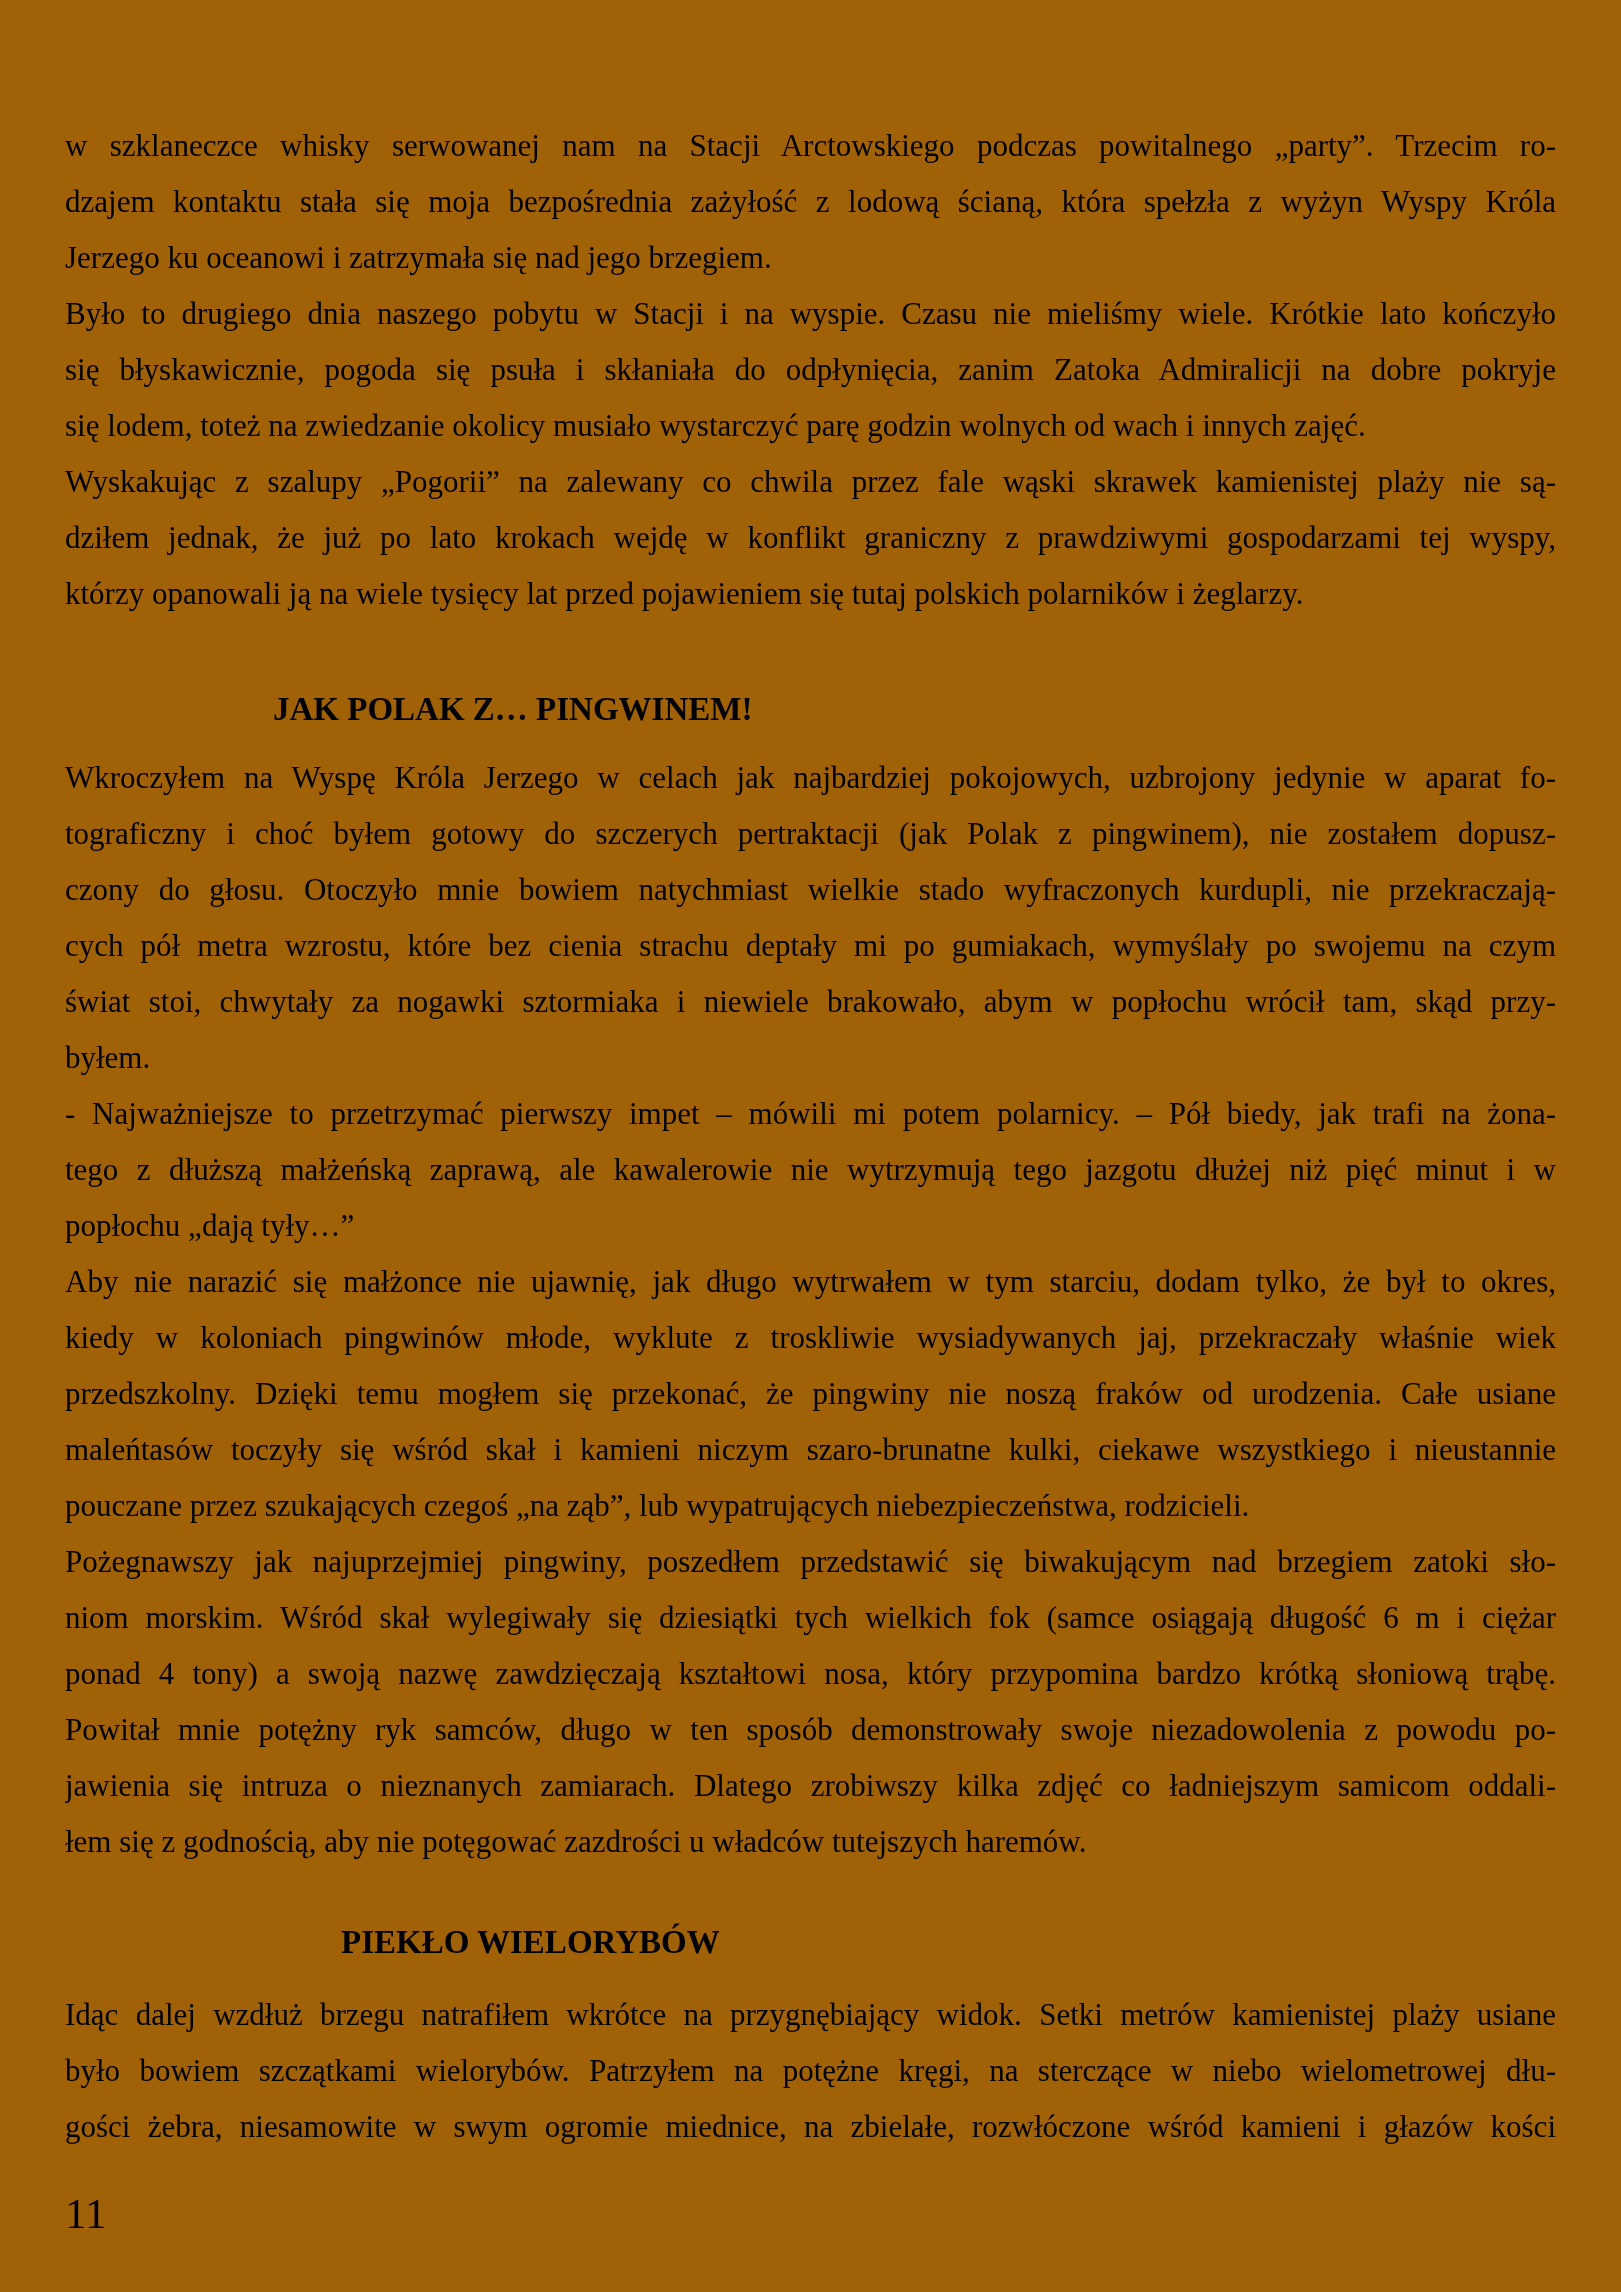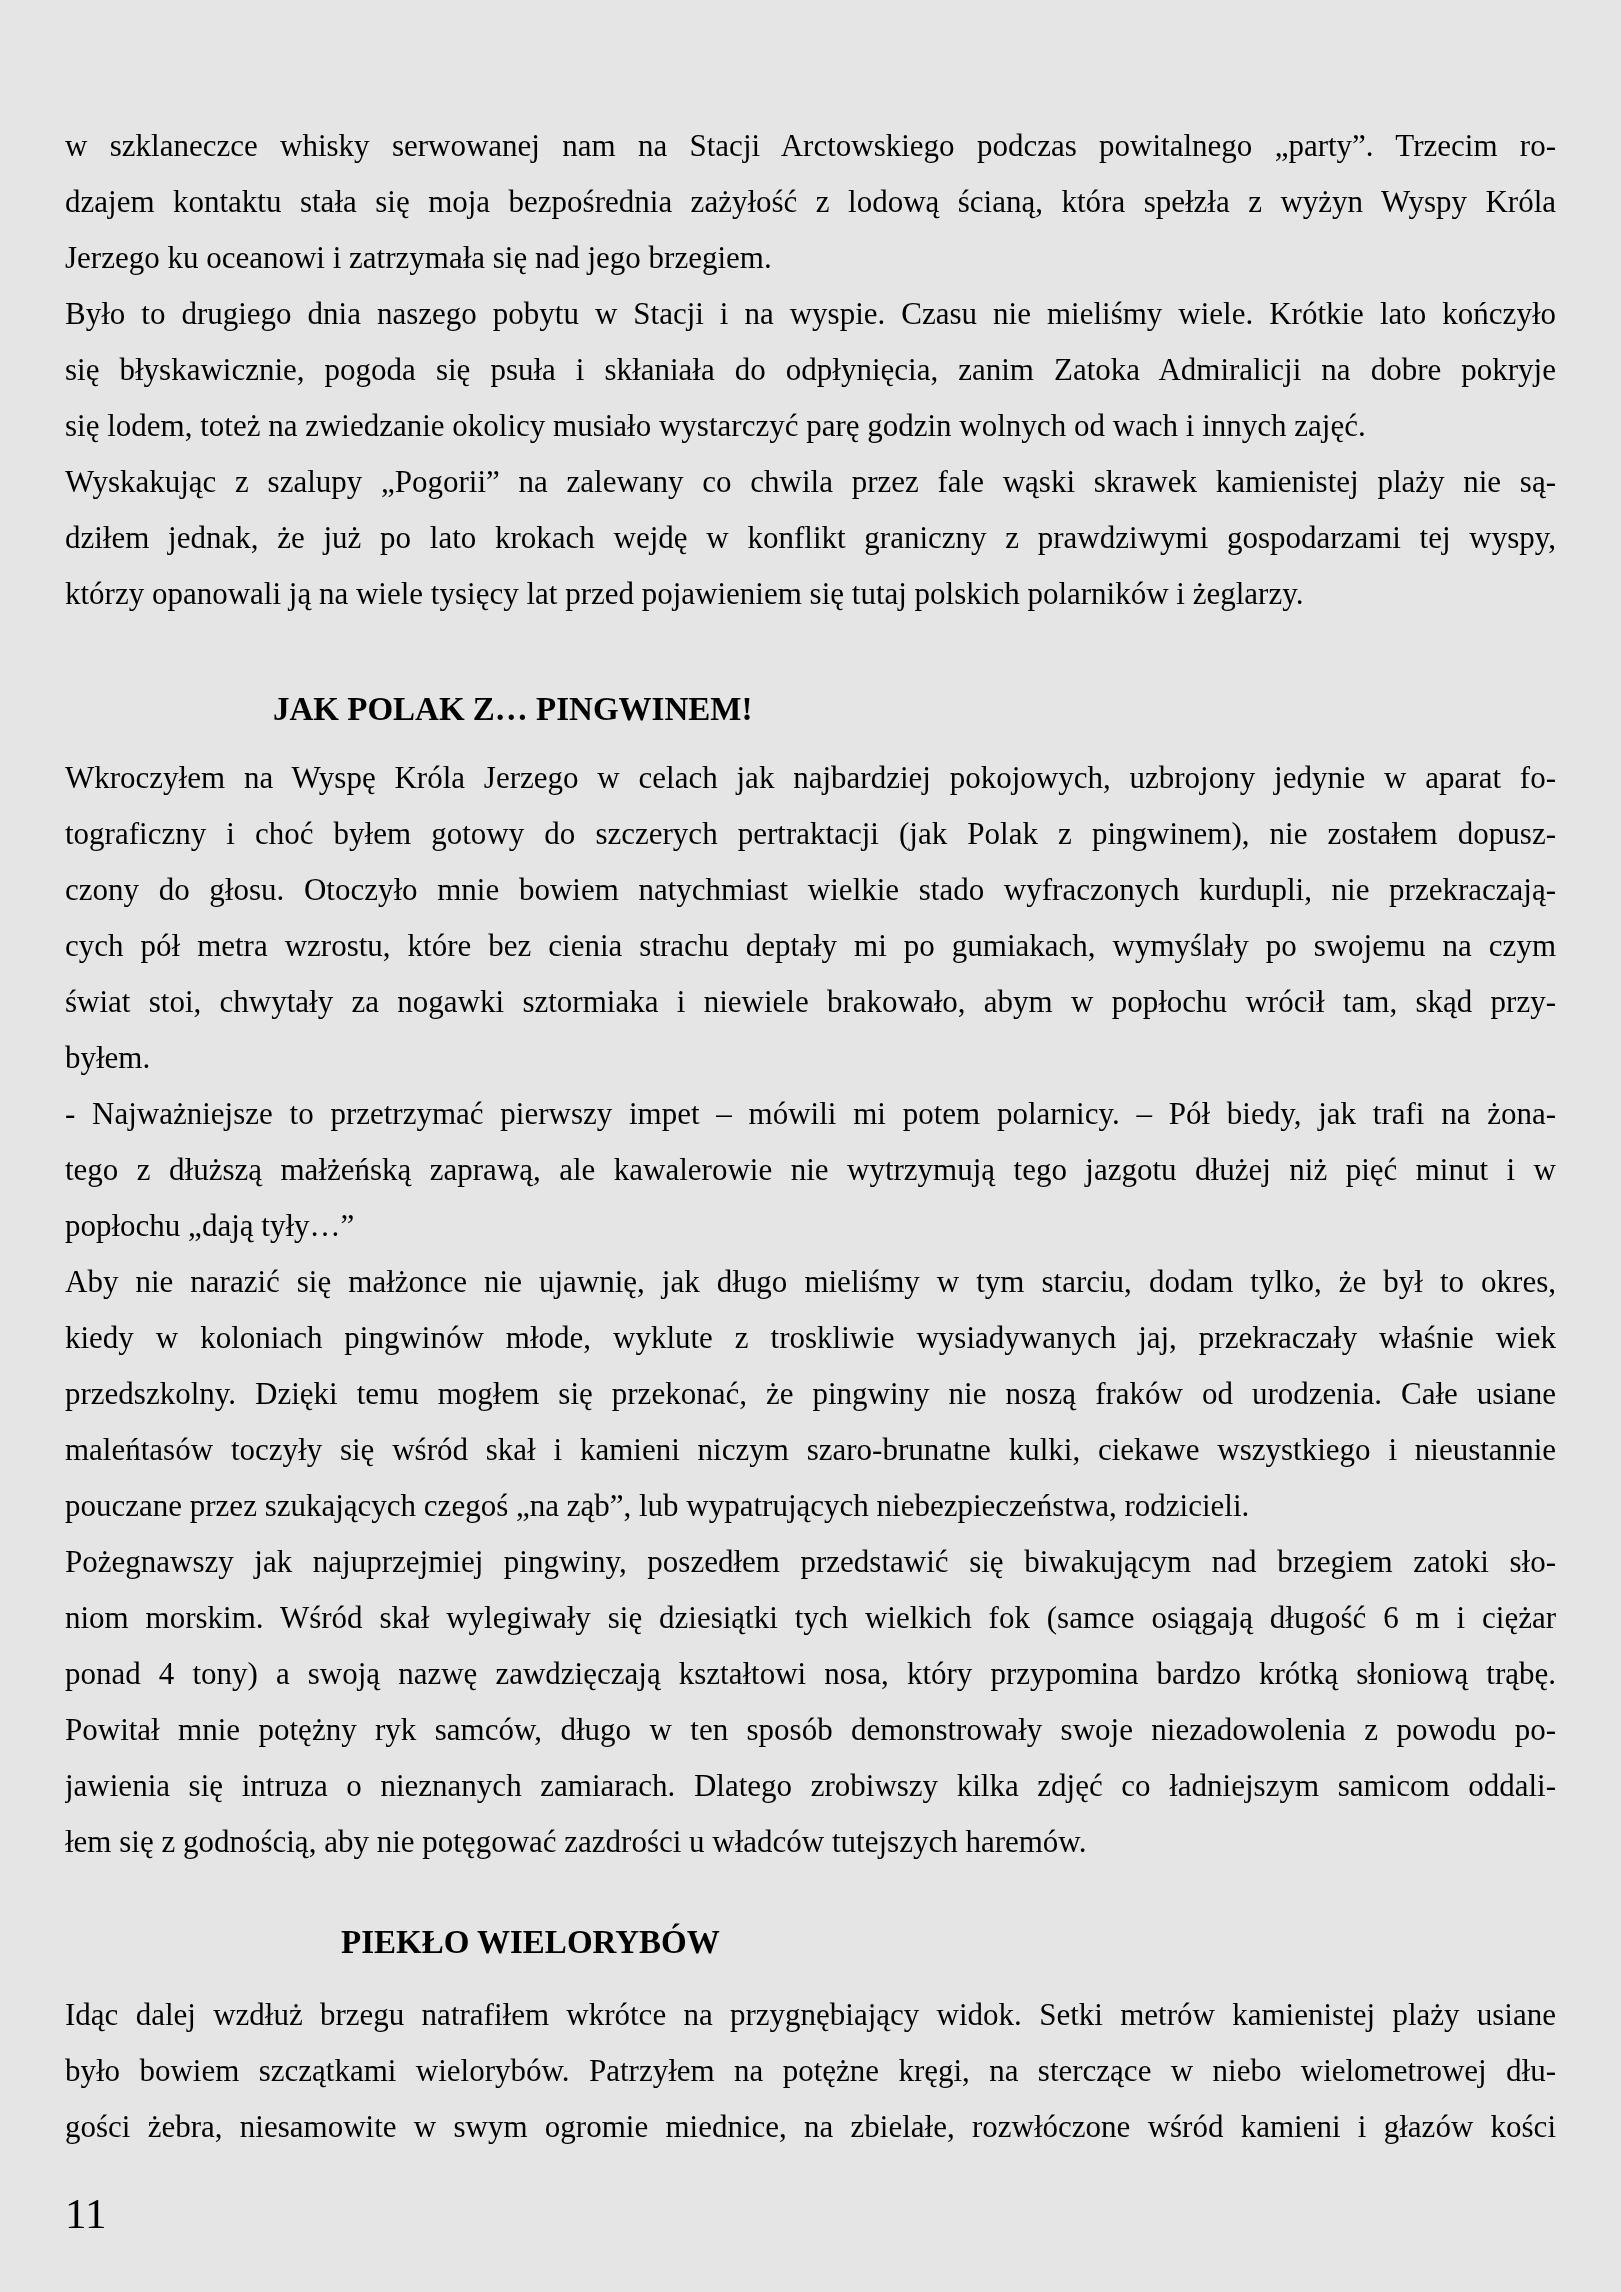--- a/index.html
+++ b/index.html
@@ -4,21 +4,21 @@
 <style>
   html, body {
     margin: 0;
     padding: 0;
     background: #ffffff;
   }
   .page {
     position: relative;
     width: 1621px;
     height: 2293px;
-    background: #e5e5e5;
+    background: #a16207;
     color: #000000;
     font-family: "Liberation Serif", "DejaVu Serif", serif;
     box-sizing: border-box;
     padding: 118px 65px 0 65px;
     overflow: hidden;
   }
   .para { margin: 0; }
   .line {
     font-size: 31px;
     line-height: 56px;
@@ -78,21 +78,21 @@
     <div class="line para-end">byłem.</div>
   </div>
 
   <div class="para">
     <div class="line">- Najważniejsze to przetrzymać pierwszy impet – mówili mi potem polarnicy. – Pół biedy, jak trafi na żona-</div>
     <div class="line">tego z dłuższą małżeńską zaprawą, ale kawalerowie nie wytrzymują tego jazgotu dłużej niż pięć minut  i w</div>
     <div class="line para-end">popłochu „dają tyły…”</div>
   </div>
 
   <div class="para">
-    <div class="line">Aby nie narazić się małżonce nie ujawnię, jak długo mieliśmy w tym starciu, dodam tylko, że był to okres,</div>
+    <div class="line">Aby nie narazić się małżonce nie ujawnię, jak długo wytrwałem w tym starciu, dodam tylko, że był to okres,</div>
     <div class="line">kiedy w koloniach pingwinów młode, wyklute z troskliwie wysiadywanych jaj, przekraczały właśnie wiek</div>
     <div class="line">przedszkolny. Dzięki temu mogłem się przekonać, że pingwiny nie noszą fraków od urodzenia. Całe usiane</div>
     <div class="line">maleńtasów toczyły się wśród skał i kamieni niczym szaro-brunatne kulki, ciekawe wszystkiego i nieustannie</div>
     <div class="line para-end">pouczane przez szukających czegoś „na ząb”, lub wypatrujących niebezpieczeństwa, rodzicieli.</div>
   </div>
 
   <div class="para">
     <div class="line">Pożegnawszy jak najuprzejmiej pingwiny, poszedłem przedstawić się biwakującym nad brzegiem zatoki sło-</div>
     <div class="line">niom morskim. Wśród skał wylegiwały się dziesiątki tych wielkich fok (samce osiągają długość 6 m i ciężar</div>
     <div class="line">ponad 4 tony) a swoją nazwę zawdzięczają kształtowi nosa, który przypomina bardzo krótką słoniową trąbę.</div>

